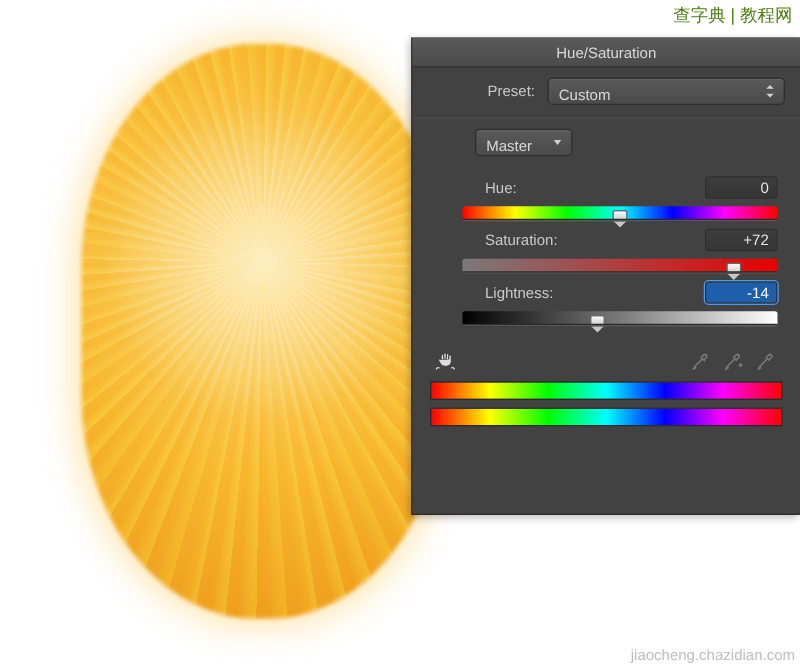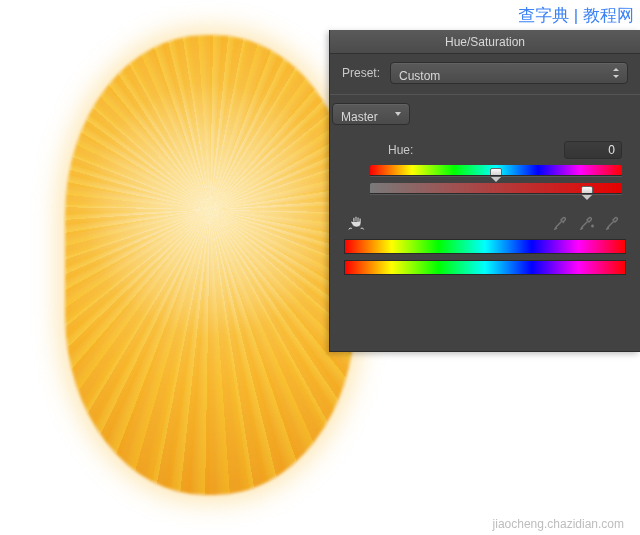--- a/index.html
+++ b/index.html
@@ -21,40 +21,40 @@
   .fuzzy .tex {
     position:absolute; left:0; top:0; width:290px; height:460px;
     border-radius: 140px / 180px;
     background:
       repeating-conic-gradient(from 0deg at 50% 38%, rgba(200,110,0,0.18) 0deg, rgba(255,255,255,0) 2deg 4deg),
       repeating-conic-gradient(from 1deg at 50% 38%, rgba(255,255,255,0.25) 0deg, rgba(255,255,255,0) 3deg 5deg);
     mix-blend-mode: overlay;
     filter: blur(0.5px);
   }
   .watermark-br {
-    position:absolute; right:16px; bottom:4px; font-size:12px; color:#bdbdbd;
+    position:absolute; right:4px; bottom:4px; font-size:12px; color:#bdbdbd;
   }
   .watermark-tr {
-    position:absolute; right:6px; top:4px; font-size:17px; color:#3b82f6; font-weight:500;
+    position:absolute; right:6px; top:4px; font-size:14px; color:#4d7c0f; font-weight:500;
   }
   
   .panel {
-    position:absolute; right:0; top:30px; width:311px; height:322px;
+    position:absolute; right:0; top:30px; width:311px; height:382px;
     background:#424242; color:#d8d8d8; font-size:12px;
     border-left:1px solid #2c2c2c; border-bottom:1px solid #2c2c2c;
     box-shadow:-2px 2px 6px rgba(0,0,0,0.25);
   }
   .titlebar {
     height:24px; background:linear-gradient(#5a5a5a,#4b4b4b);
     border-bottom:1px solid #303030;
     display:flex; align-items:center; justify-content:center;
     color:#d8d8d8; font-size:12px;
     position:relative;
   }
-  .row { display:flex; align-items:center; padding:8px 12px 4px 12px; }
+  .row { display:flex; align-items:center; padding:8px 12px 4px 12px;margin-left:48px; }
   .label { color:#c9c9c9; }
   .select {
     flex:1; position:relative; height:22px;
     background:linear-gradient(#5a5a5a,#4a4a4a);
     border:1px solid #2e2e2e; border-radius:4px;
     display:flex; align-items:flex-end; padding:0 20px 0 8px;
     box-shadow:inset 0 1px 0 rgba(255,255,255,0.06);
   }
   .select.small { flex:none; width:78px; }
   .caret {
@@ -139,25 +139,42 @@
         <div class="valbox">
             <span>0</span>
           </div>
       </div>
       <div class="track hue-track">
         <div id="thumb-hue" class="thumb" style="left: 50%;"></div>
       </div>
     </div>
 
     <div class="slot">
+      <div class="top">
+        <span class="label">Saturation:</span>
+        <div class="valbox">
+            <span>+72</span>
+          </div>
+      </div>
       <div class="track sat-track">
         <div id="thumb-sat" class="thumb" style="left: 86%;"></div>
       </div>
     </div>
 
+    <div class="slot">
+      <div class="top">
+        <span class="label">Lightness:</span>
+        <div class="valbox sel">
+            <span>-14</span>
+          </div>
+      </div>
+      <div class="track lig-track">
+        <div id="thumb-lig" class="thumb" style="left: 43%;"></div>
+      </div>
+    </div>
   </div>
 
   <div class="toolrow">
     <div class="iconbtn hand">
       <svg width="18" height="18" viewBox="0 0 18 18">
         <path d="M5 9 V5.5 a1 1 0 0 1 2 0 V8 M7 8 V4.5 a1 1 0 0 1 2 0 V8 M9 8 V5 a1 1 0 0 1 2 0 V8.5 M11 8.5 V6 a1 1 0 0 1 2 0 V10 a4 4 0 0 1 -4 4 h-1 a4 4 0 0 1 -3.5 -2 L3 9.5 a1 1 0 0 1 1.6 -1.1 L5 9" fill="#ddd" stroke="#333" stroke-width="0.6"></path>
         <path d="M2 15 l-1.2 1.5 M2 15 l1.8 0.4 M14.5 15 l1.2 1.5 M14.5 15 l-1.8 0.4" stroke="#ddd" stroke-width="1" fill="none"></path>
       </svg>
     </div>
     <div class="sp"></div>

